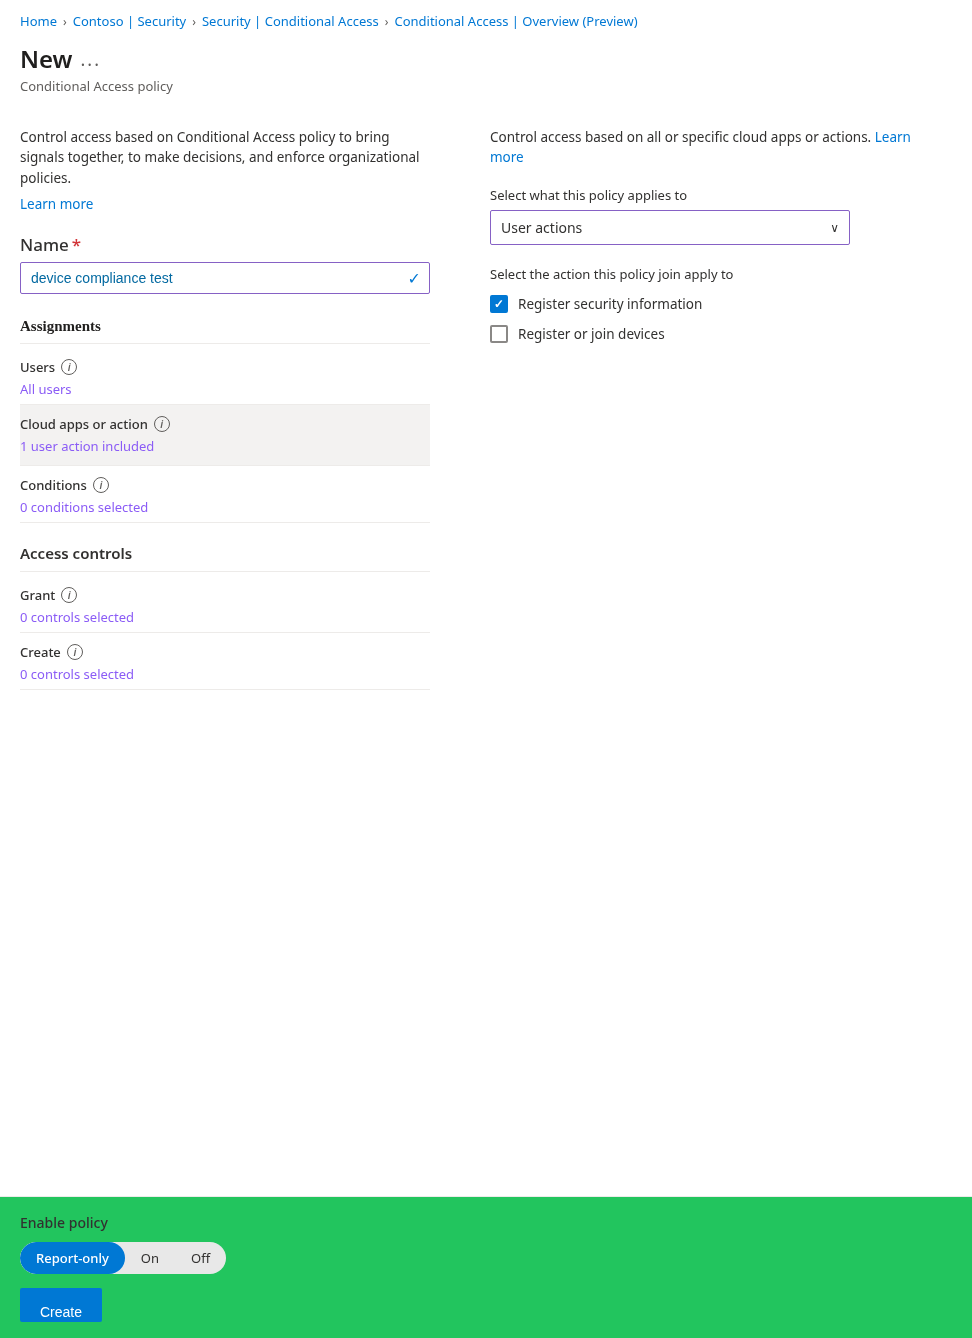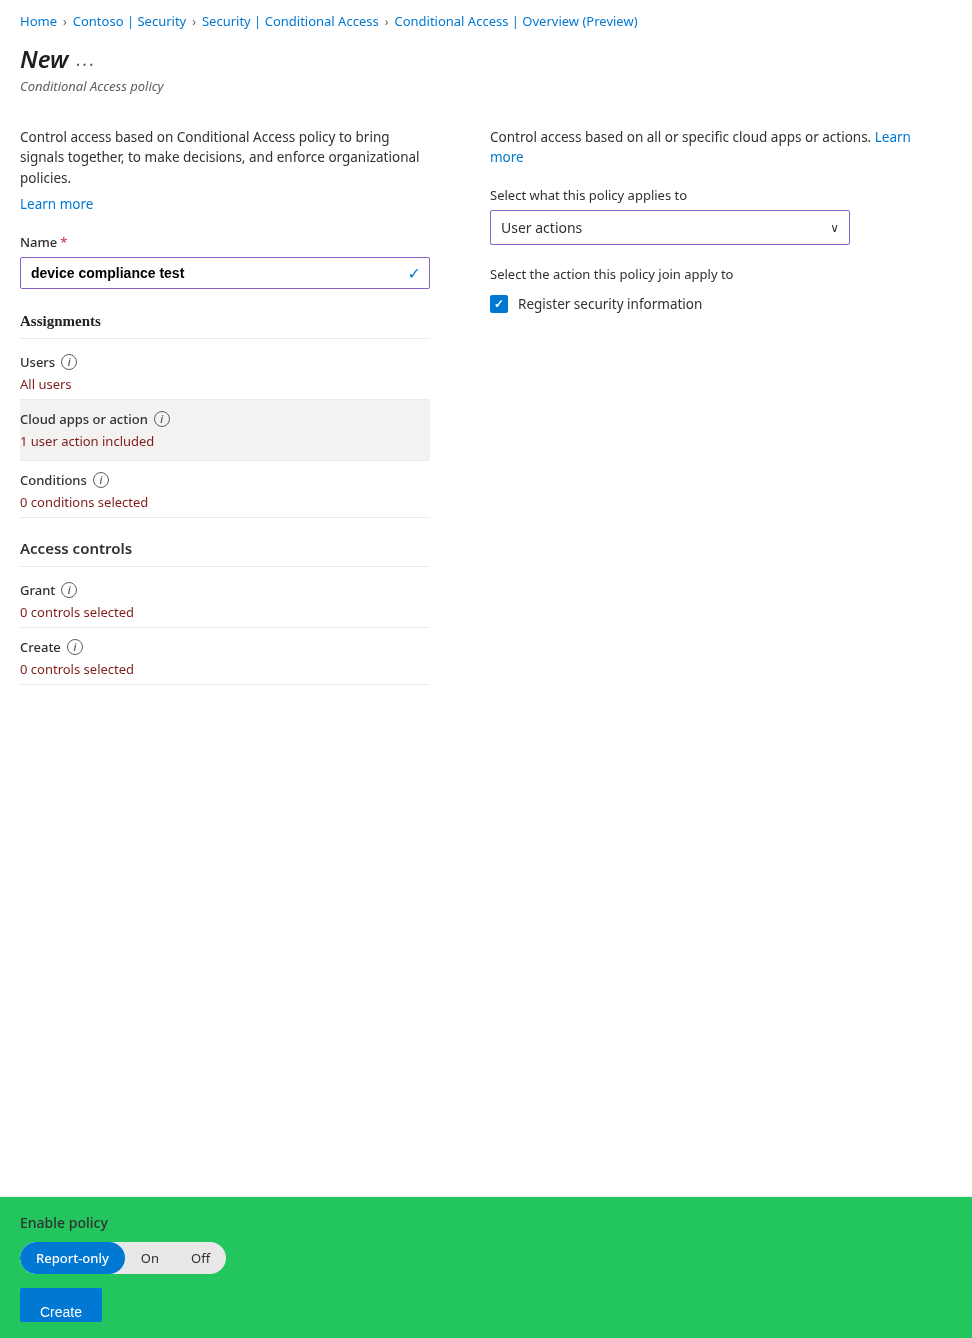--- a/index.html
+++ b/index.html
@@ -19,21 +19,20 @@
       padding: 12px 20px 8px 20px;
       font-size: 13px;
       color: #0078d4;
       flex-wrap: wrap;
     }
     .breadcrumb span { color: #0078d4; cursor: pointer; }
     .breadcrumb .sep { color: #605e5c; font-size: 12px; }
 
     .page-header {
       padding: 4px 12px 16px 20px;
-      font-style: italic;
     }
     .page-title {
       font-size: 24px;
       font-weight: 600;
       color: #201f1e;
       display: flex;
       align-items: center;
       gap: 8px;
     }
     .page-title .ellipsis {
@@ -77,44 +76,43 @@
       color: #0078d4;
       cursor: pointer;
       font-size: 13.5px;
       text-decoration: none;
     }
 
     .name-section {
       margin-top: 20px;
     }
     .field-label {
-      font-size: 13px;
+      font-size: 17px;
       font-weight: 500;
       margin-bottom: 6px;
       display: flex;
       align-items: center;
       gap: 3px;
     }
     .required-star {
       color: #d13438;
     }
     .name-input-wrapper {
       position: relative;
       border: 1.5px solid #8661c5;
       border-radius: 2px;
     }
     .name-input {
       width: 100%;
       padding: 7px 30px 7px 10px;
       font-size: 14px;
       border: none;
       outline: none;
-      color: #000000;
+      color: #0369a1;
       background: transparent;
-      font-weight: bold;
     }
     .check-icon {
       position: absolute;
       right: 8px;
       top: 50%;
       transform: translateY(-50%);
       color: #0078d4;
       font-size: 16px;
     }
 
@@ -151,21 +149,21 @@
       align-items: center;
       justify-content: center;
       font-size: 10px;
       color: #605e5c;
       font-style: italic;
       font-weight: 600;
       cursor: pointer;
       flex-shrink: 0;
     }
     .assignment-value {
-      color: #7f1d1d;
+      color: #8b5cf6;
       font-size: 13px;
       padding-left: 0;
       cursor: pointer;
     }
 
     .cloud-apps-row {
       background: #f3f2f1;
       padding: 10px 8px 10px 0;
       border-bottom: 1px solid #edebe9;
       margin-left: -0px;
@@ -445,20 +443,25 @@
 
     <div class="action-label">Select the action this policy join apply to</div>
 
     <div class="checkbox-row">
       <div class="checkbox-box">
         <span class="checkbox-checkmark">✓</span>
       </div>
       <span class="checkbox-label">Register security information</span>
     </div>
 
+    <div class="checkbox-row">
+      <div class="checkbox-box unchecked">
+      </div>
+      <span class="checkbox-label">Register or join devices</span>
+    </div>
 
   </div>
 
 </div>
 
 <div class="spacer-for-footer"></div>
 
 <div class="footer-bar">
   <div class="enable-policy-label">Enable policy</div>
   <div class="toggle-group">

